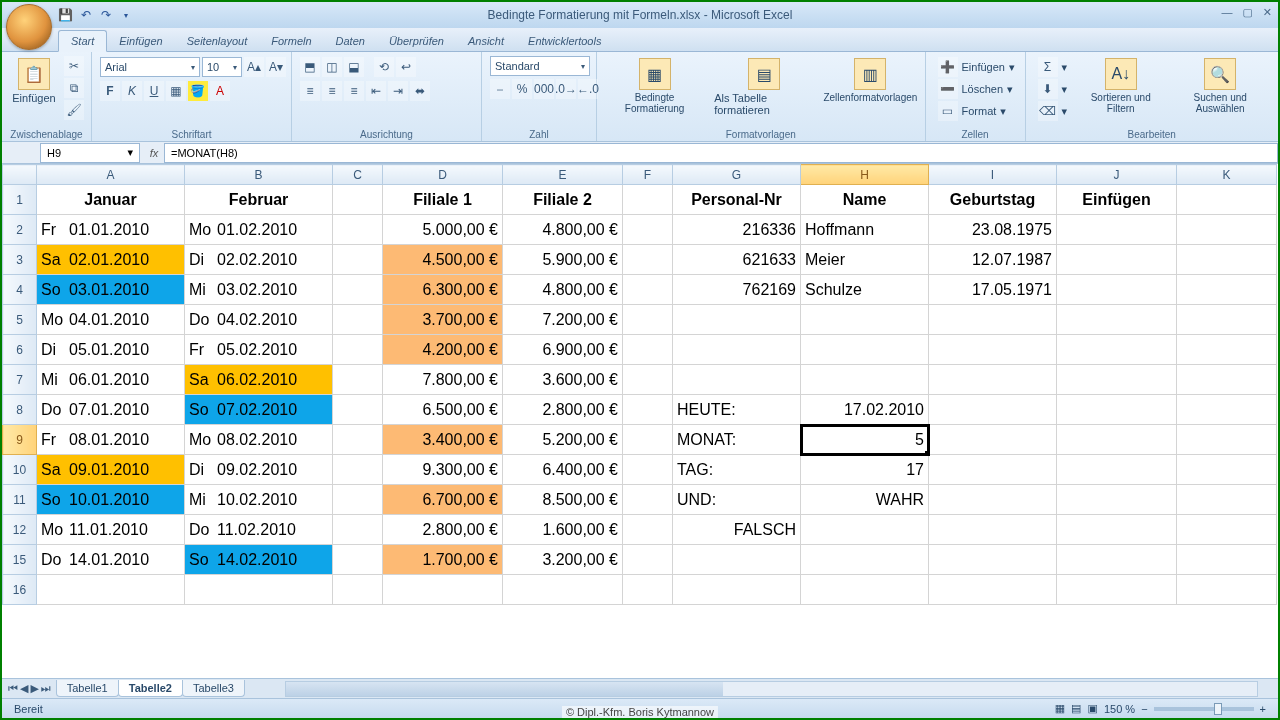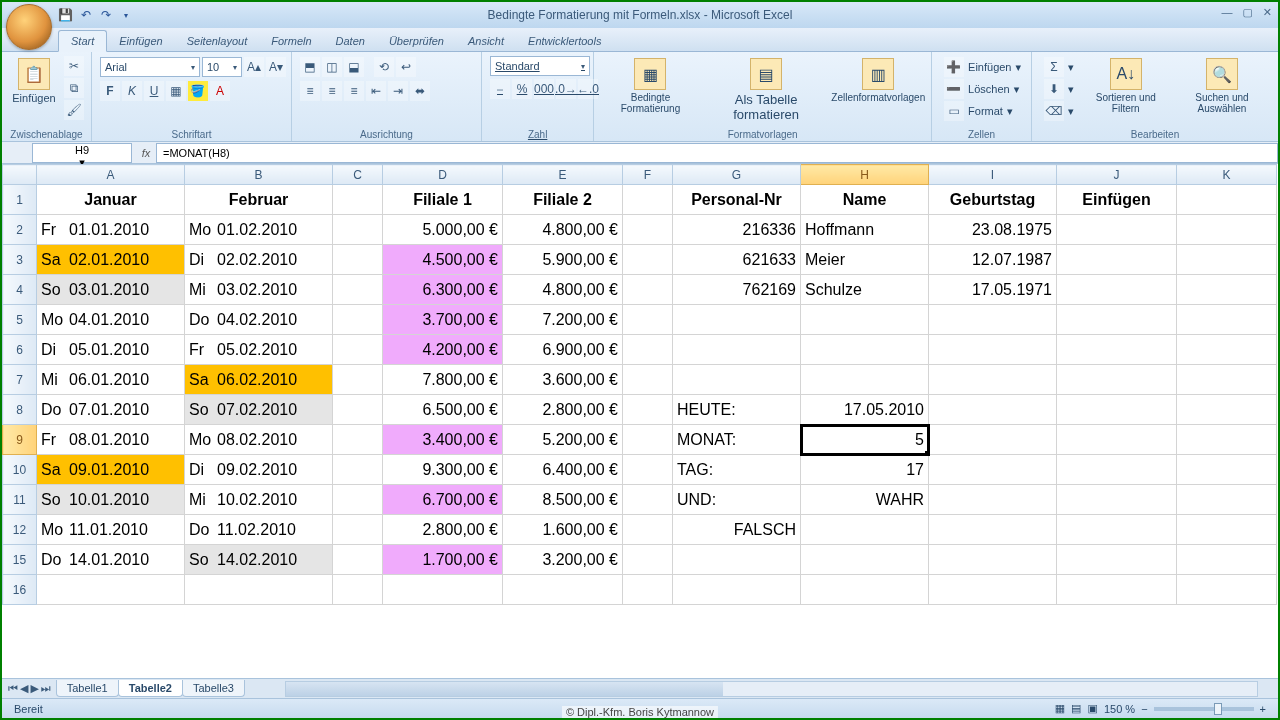--- a/index.html
+++ b/index.html
@@ -28,39 +28,39 @@
 .big-btn .ic-lg { width:32px; height:32px; background:#fce9b6; border:1px solid #d4b36a; display:flex; align-items:center; justify-content:center; font-size:16px;}
 .mini { display:flex; flex-direction:column; gap:2px;}
 .mini-row { display:flex; gap:2px; align-items:center; height:22px;}
 .tool-ic { width:20px; height:20px; border:1px solid transparent; display:inline-flex; align-items:center; justify-content:center; font-size:12px; color:#3a5a7a; background:rgba(255,255,255,0.3);}
 .combo { height:20px; background:#fff; border:1px solid #9ab7d5; font-size:11px; padding:0 4px; display:flex; align-items:center; justify-content:space-between; }
 .combo .arr { font-size:8px; color:#3a5a7a; margin-left:4px;}
 .item-row { display:flex; align-items:center; gap:4px; height:22px; padding:0 4px;}
 
 
 .fbar { height: 22px; border-bottom: 1px solid #a9c3dc; display: flex; align-items: center; font-size: 11px; background:#e6eef7;}
-.namebox { width: 100px; height: 20px; border: 1px solid #9ab7d5; margin: 0 4px 0 30px; background: #fff; padding: 0 6px; display:flex; align-items:center; justify-content:space-between;flex-direction:column;}
+.namebox { width: 100px; height: 20px; border: 1px solid #9ab7d5; margin: 0 4px 0 38px; background: #fff; padding: 0 6px; display:flex; align-items:center; justify-content:space-between;}
 .fx { width:20px; text-align:center; font-style:italic; color:#555;}
 .formula-input { flex:1; height:20px; border:1px solid #9ab7d5; background:#fff; padding:0 6px; display:flex; align-items:center;}
 
 
 .grid-wrap { position:relative; height: 505px; overflow:hidden; background:#fff;}
 table.grid { border-collapse: collapse; table-layout: fixed; font-family: Arial, sans-serif; font-size: 16px; }
 table.grid th { background: linear-gradient(#f5f9fd,#dde9f5); border:1px solid #b7cde2; font-weight:normal; font-size:12px; color:#3a5a7a; text-align:center; height:20px;}
 table.grid th.sel { background: linear-gradient(#ffe9a6,#ffd37a); color:#8a5a1a; border-color:#e0b050;}
 table.grid td { border:1px solid #d4d4d4; padding:0 4px; height:30px; white-space:nowrap; overflow:hidden;}
 .rowhdr { background: linear-gradient(90deg,#f5f9fd,#dde9f5); border:1px solid #b7cde2 !important; text-align:center; font-size:12px; color:#3a5a7a; width:34px;}
 .rowhdr.sel { background: linear-gradient(90deg,#ffe9a6,#ffd37a); color:#8a5a1a; border-color:#e0b050 !important;}
 .corner { background:#e6eef7; border:1px solid #b7cde2 !important; width:34px;}
 .bold { font-weight:bold; }
 .center { text-align:center;}
 .right { text-align:right;}
-.hl-yellow { background:#f0abfc;}
+.hl-yellow { background:#fdba74;}
 .hl-orange1 { background:#ffc000;}
-.hl-orange2 { background:#e5e5e5; }
+.hl-orange2 { background:#0ea5e9; }
 .sel-cell { outline:3px solid #000; outline-offset:-2px; position:relative;}
 .sel-cell::after { content:""; position:absolute; right:-3px; bottom:-3px; width:6px; height:6px; background:#000;}
 .day-prefix { display:inline-block; width:28px;}
 
 
 .sheetbar { position:absolute; bottom:20px; left:0; right:0; height:20px; background:#dbe7f3; border-top:1px solid #a9c3dc; display:flex; align-items:center; font-size:11px;}
 .sheet-nav { display:flex; gap:2px; padding:0 6px; color:#3a5a7a;}
 .sheet-tab { padding:2px 10px; background:#eef4fa; border:1px solid #a9c3dc; border-top:none; border-radius:0 0 4px 4px; margin-left:-1px; color:#2a4a6a;}
 .sheet-tab.active { background:#fff; font-weight:bold;}
 .hscroll-track { flex:1; margin:0 20px 0 40px; height:16px; background:#e6eef7; border:1px solid #b7cde2; position:relative;}
@@ -160,21 +160,21 @@
         <span class="tool-ic">≡</span>
         <span class="tool-ic">≡</span>
         <span class="tool-ic">⇤</span>
         <span class="tool-ic">⇥</span>
         <span class="tool-ic">⬌</span>
       </div>
     </div>
     <div class="group-label">Ausrichtung</div>
   </div>
 
-  <div class="group" style="min-width:110px;text-decoration:underline;">
+  <div class="group" style="min-width:110px;">
     <div class="group-body" style="flex-direction:column; gap:2px;">
       <div class="combo" style="width:100px;">
           <span>Standard</span>
           <span class="arr">▾</span>
         </div>
       <div class="mini-row">
         <span class="tool-ic">⎯</span>
         <span class="tool-ic">%</span>
         <span class="tool-ic">000</span>
         <span class="tool-ic">.0→</span>
@@ -185,21 +185,21 @@
   </div>
 
   <div class="group" style="min-width:260px;">
     <div class="group-body">
       <div class="big-btn">
           <div class="ic-lg">▦</div>
           <span style="font-size:10px;text-align:center;">Bedingte Formatierung</span>
         </div>
       <div class="big-btn">
           <div class="ic-lg">▤</div>
-          <span style="font-size:13px;text-align:center;">Als Tabelle formatieren</span>
+          <span style="font-size:11px;text-align:left;">Als Tabelle formatieren</span>
         </div>
       <div class="big-btn">
           <div class="ic-lg">▥</div>
           <span style="font-size:10px;text-align:center;">Zellenformatvorlagen</span>
         </div>
     </div>
     <div class="group-label">Formatvorlagen</div>
   </div>
 
   <div class="group" style="min-width:100px;">
@@ -382,21 +382,21 @@
         </tr>
         <tr>
           <td class="rowhdr">8</td>
           <td class=""><span class="day-prefix">Do</span>07.01.2010</td>
           <td class="hl-orange2"><span class="day-prefix">So</span>07.02.2010</td>
           <td></td>
           <td class="right">6.500,00 €</td>
           <td class="right">2.800,00 €</td>
           <td></td>
           <td class="" style="">HEUTE:</td>
-          <td class="right">17.05.2010</td>
+          <td class="right">17.02.2010</td>
           <td class="right"></td>
           <td></td>
           <td></td>
         </tr>
         <tr>
           <td class="rowhdr sel">9</td>
           <td class=""><span class="day-prefix">Fr</span>08.01.2010</td>
           <td class=""><span class="day-prefix">Mo</span>08.02.2010</td>
           <td></td>
           <td class="right hl-yellow">3.400,00 €</td>

